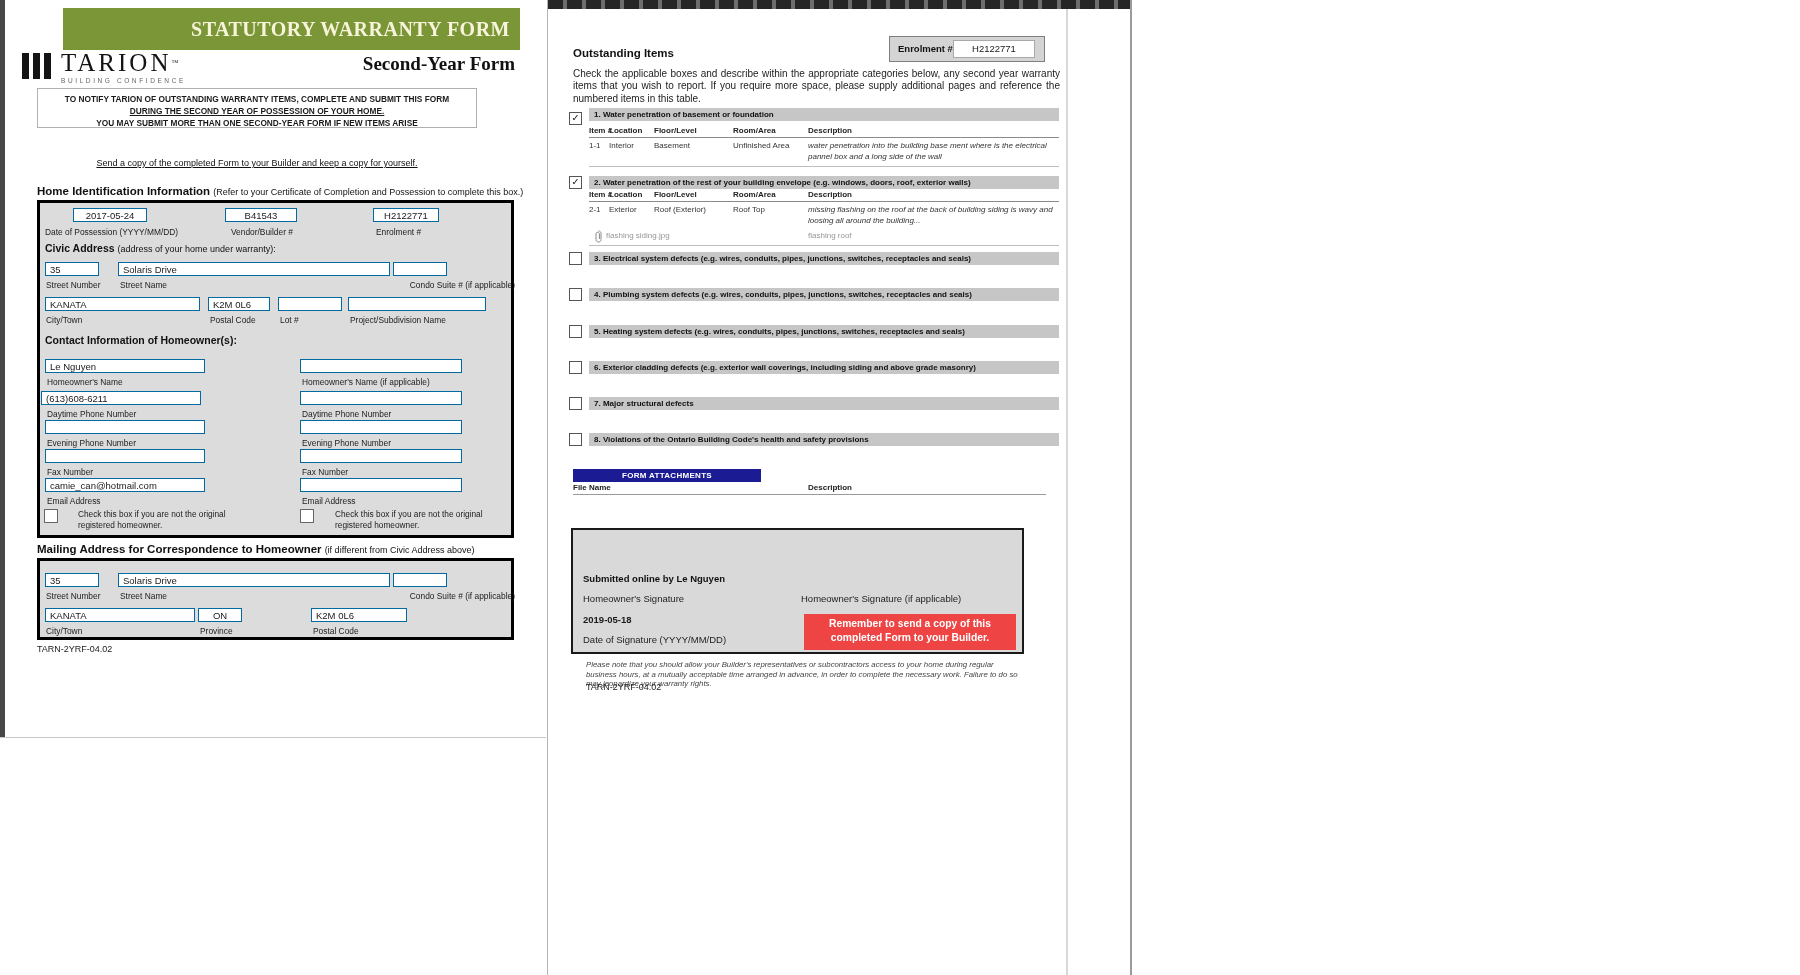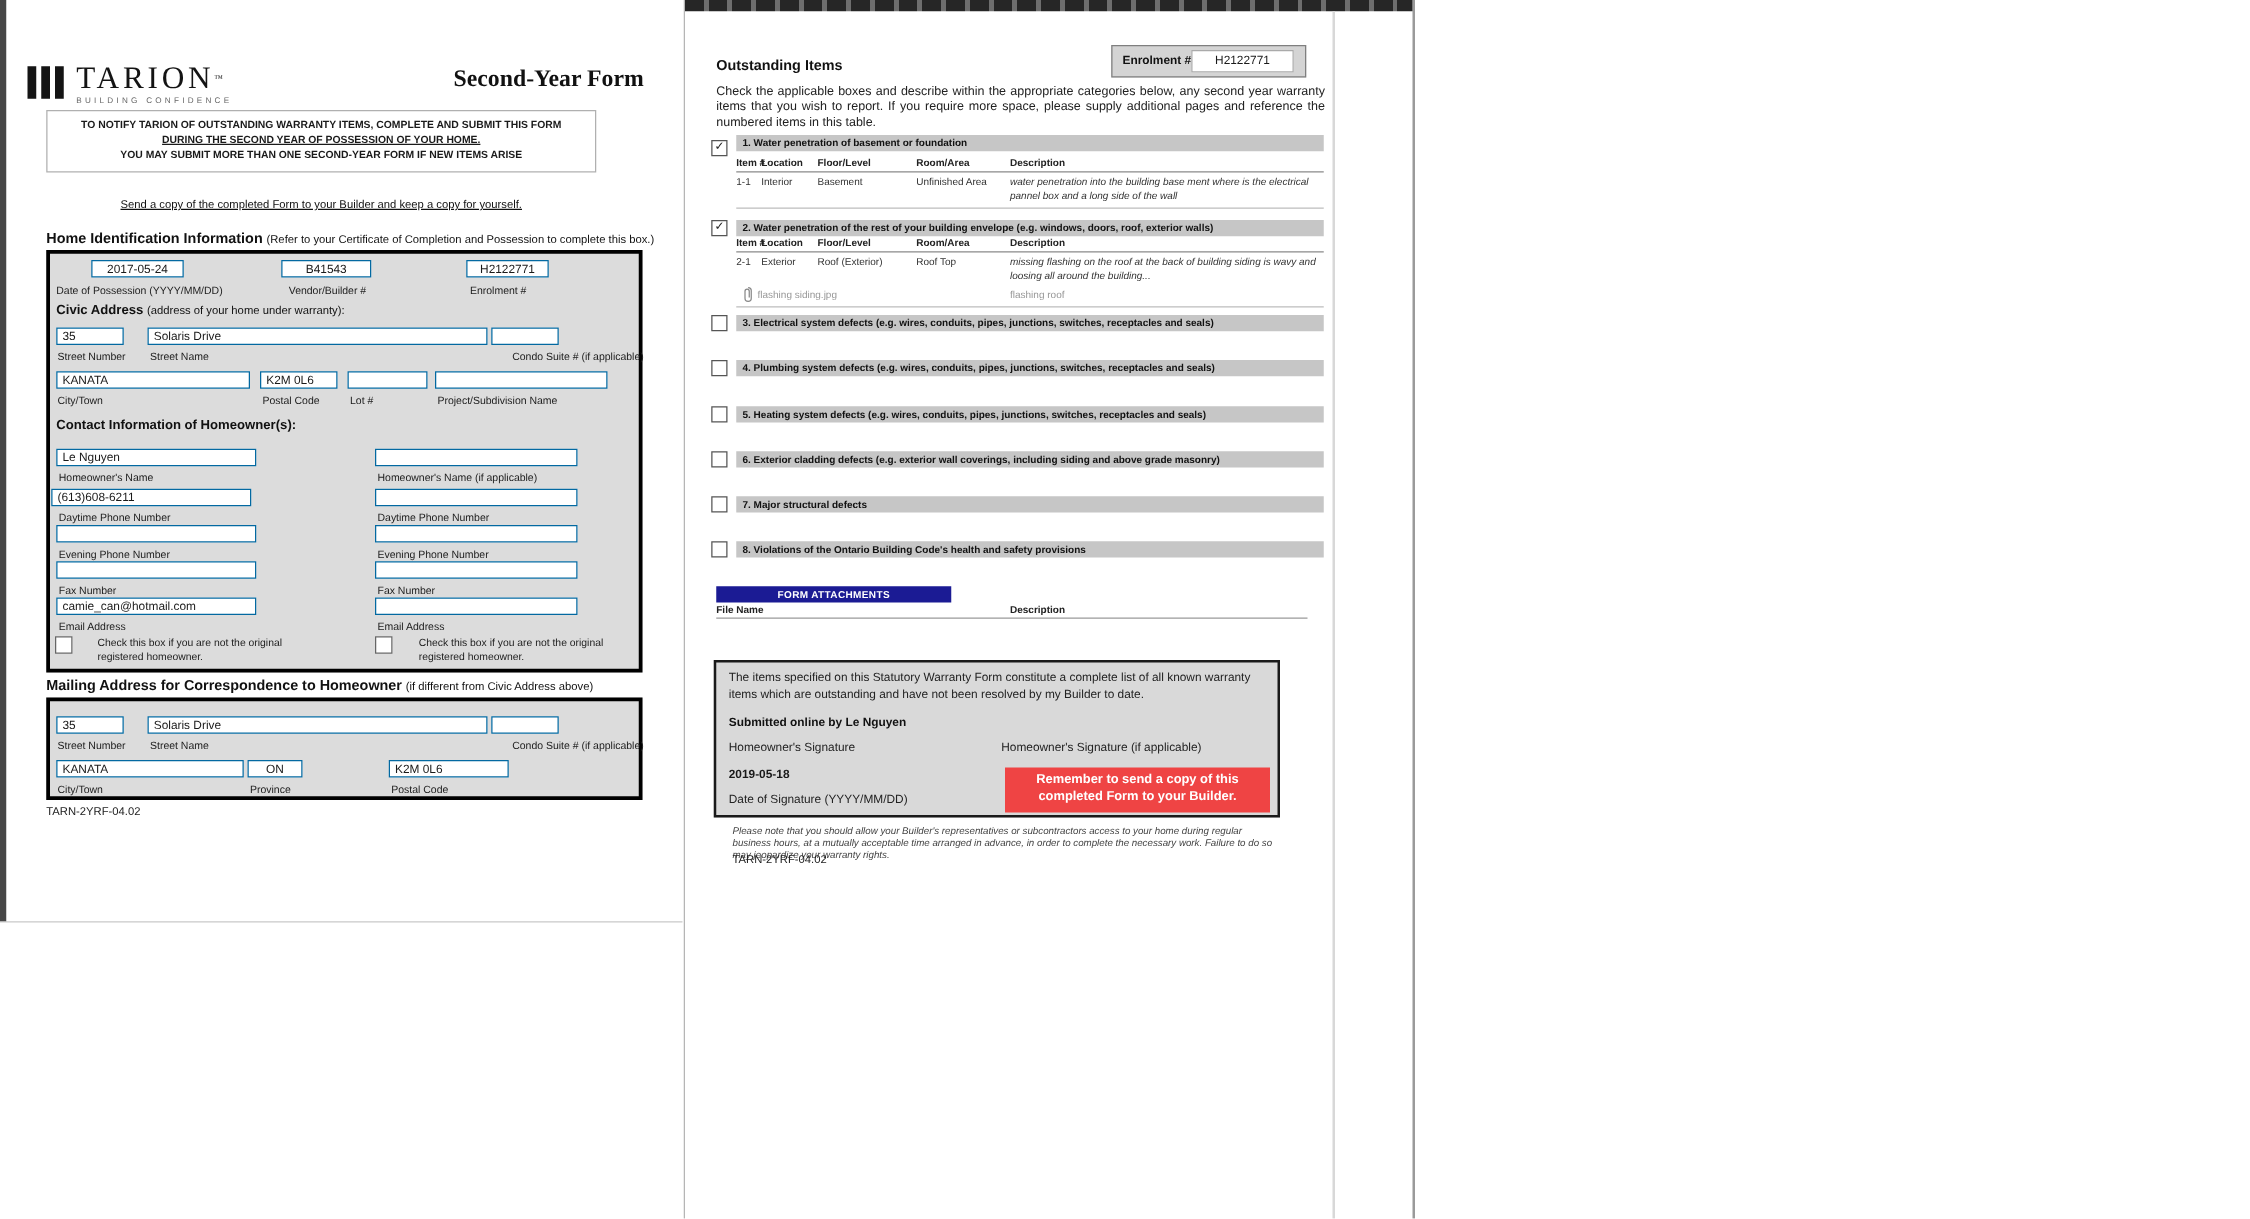--- a/index.html
+++ b/index.html
@@ -13,21 +13,21 @@
           font-family:"Liberation Serif","DejaVu Serif",serif;font-weight:bold;font-size:20px;
           line-height:42px;letter-spacing:.5px;padding-right:10px;box-sizing:border-box;}
   .subtitle{position:absolute;left:235px;top:53px;width:280px;text-align:right;
             font-family:"Liberation Serif","DejaVu Serif",serif;font-weight:bold;font-size:19px;color:#111;}
   .logo{position:absolute;left:22px;top:50px;display:flex;align-items:flex-start;}
   .logo-bars{display:flex;margin-top:3px;margin-right:6px;}
   .logo-bars i{display:block;width:7px;height:26px;background:#141414;margin-right:4px;}
   .logo-word{font-family:"Liberation Serif","DejaVu Serif",serif;font-size:25px;letter-spacing:3px;color:#141414;line-height:26px;}
   .logo-tm{font-size:7px;vertical-align:top;}
   .logo-tagline{font-size:6.5px;letter-spacing:2.6px;color:#666;margin-top:1px;}
-  .notice-box{position:absolute;left:37px;top:88px;width:440px;height:50px;border:1px solid #b0b0b0;
+  .notice-box{position:absolute;left:37px;top:88px;width:440px;height:40px;border:1px solid #b0b0b0;
               box-sizing:border-box;text-align:center;font-weight:bold;font-size:8.3px;line-height:12px;padding-top:4px;}
   .u{text-decoration:underline;}
   .send-copy{position:absolute;left:37px;top:158px;width:440px;text-align:center;font-size:9px;
              text-decoration:underline;color:#111;}
   .sec-head{position:absolute;font-size:11px;color:#111;white-space:nowrap;}
   .sec-head b{font-size:11.5px;}
   .sec-head .note{font-size:9px;font-weight:normal;}
   .formbox{position:absolute;background:#dcdcdc;border:3px solid #000;box-sizing:border-box;}
   .inp{position:absolute;background:#fff;border:1px solid #0369a1;height:14px;font-size:9.5px;
        line-height:12px;padding:1px 4px;box-sizing:border-box;overflow:hidden;white-space:nowrap;}
@@ -79,20 +79,21 @@
   .clip{position:absolute;left:46px;top:229px;}
 </style>
 </head>
 <body>
 
 <div id="stage">
 
   <div class="page-left">
     <div class="left-edge"></div>
 
+    <div class="banner" style="background:#7a9636;color:#f7f4da;">STATUTORY WARRANTY FORM</div>
     <div class="subtitle">Second-Year Form</div>
 
     <div class="logo">
       <div class="logo-bars">
           <i></i>
           <i></i>
           <i></i>
         </div>
       <div>
         <span class="logo-word"><span>TARION</span><span class="logo-tm">™</span></span>
@@ -263,21 +264,20 @@
     <div class="catbar" style="top:397px;">7. Major structural defects</div>
     <div class="catcb" style="top:433px;"></div>
     <div class="catbar" style="top:433px;">8. Violations of the Ontario Building Code's health and safety provisions</div>
 
     <div class="attach-bar" style="background:#1b1b94;">FORM ATTACHMENTS</div>
     <div class="th" style="left:25px;top:483px;">File Name</div>
     <div class="th" style="left:260px;top:483px;">Description</div>
     <div class="rule" style="left:25px;top:494px;width:473px;background:#9a9a9a;"></div>
 
     <div class="sig-box">
-      <div class="stmt">The items specified on this Statutory Warranty Form constitute a complete list of all known warranty items which are outstanding and have not been resolved by my Builder to date.</div>
       <div class="submitted">Submitted online by Le Nguyen</div>
       <div class="siglbl" style="left:10px;">Homeowner's Signature</div>
       <div class="siglbl" style="left:228px;">Homeowner's Signature (if applicable)</div>
       <div class="dateval">2019-05-18</div>
       <div class="datelbl">Date of Signature (YYYY/MM/DD)</div>
       <div class="reminder">Remember to send a copy of this completed Form to your Builder.</div>
     </div>
 
     <div class="rp-note">Please note that you should allow your Builder's representatives or subcontractors access to your home during regular business hours, at a mutually acceptable time arranged in advance, in order to complete the necessary work. Failure to do so may jeopardize your warranty rights.</div>
     <div class="rp-footer">TARN-2YRF-04.02</div>

